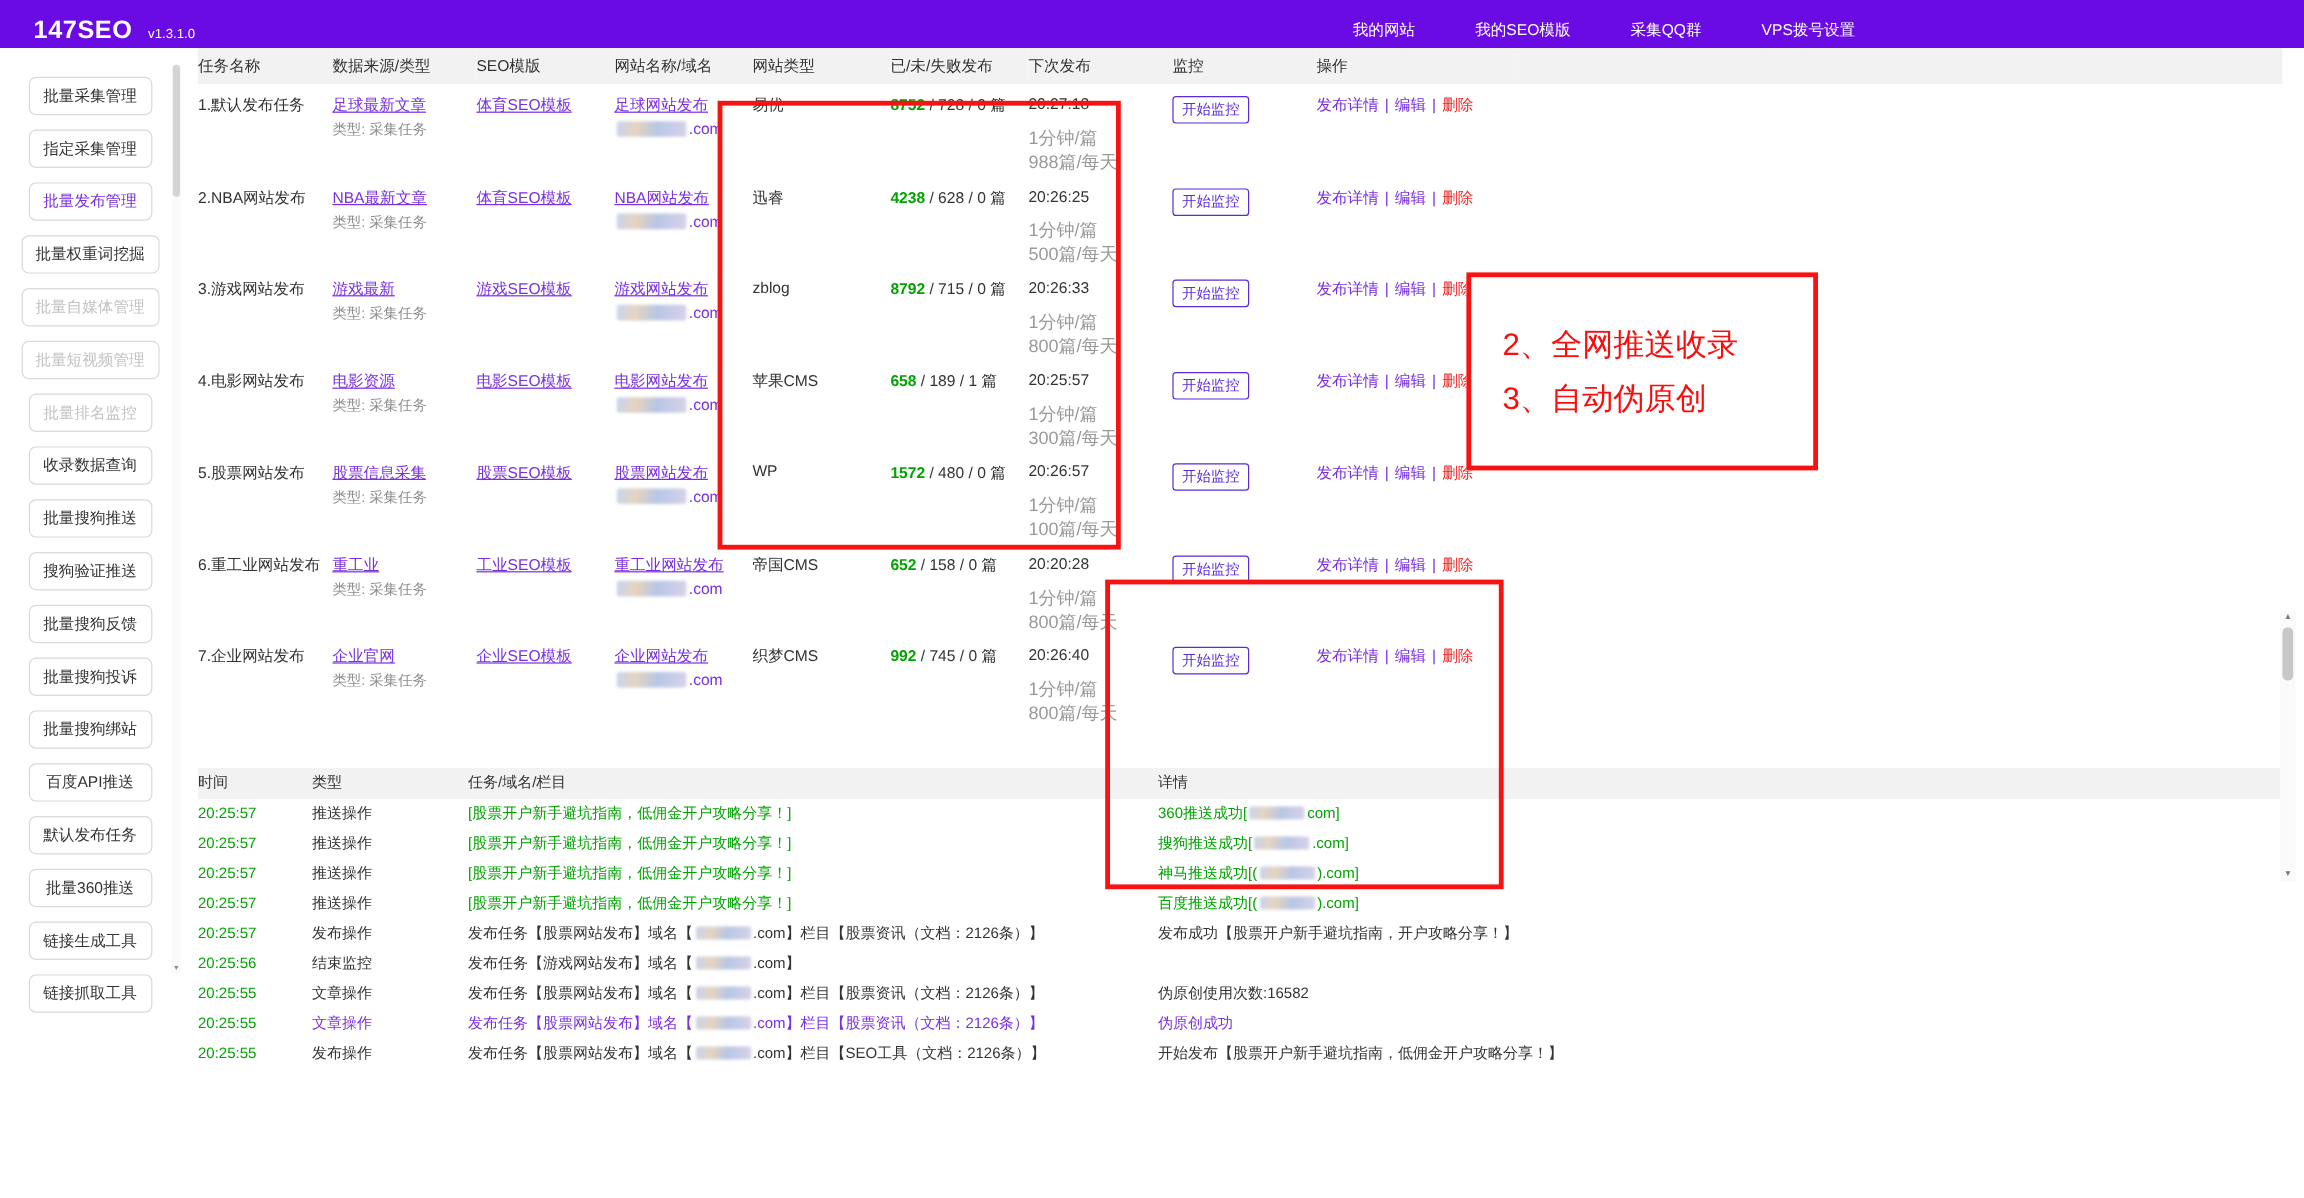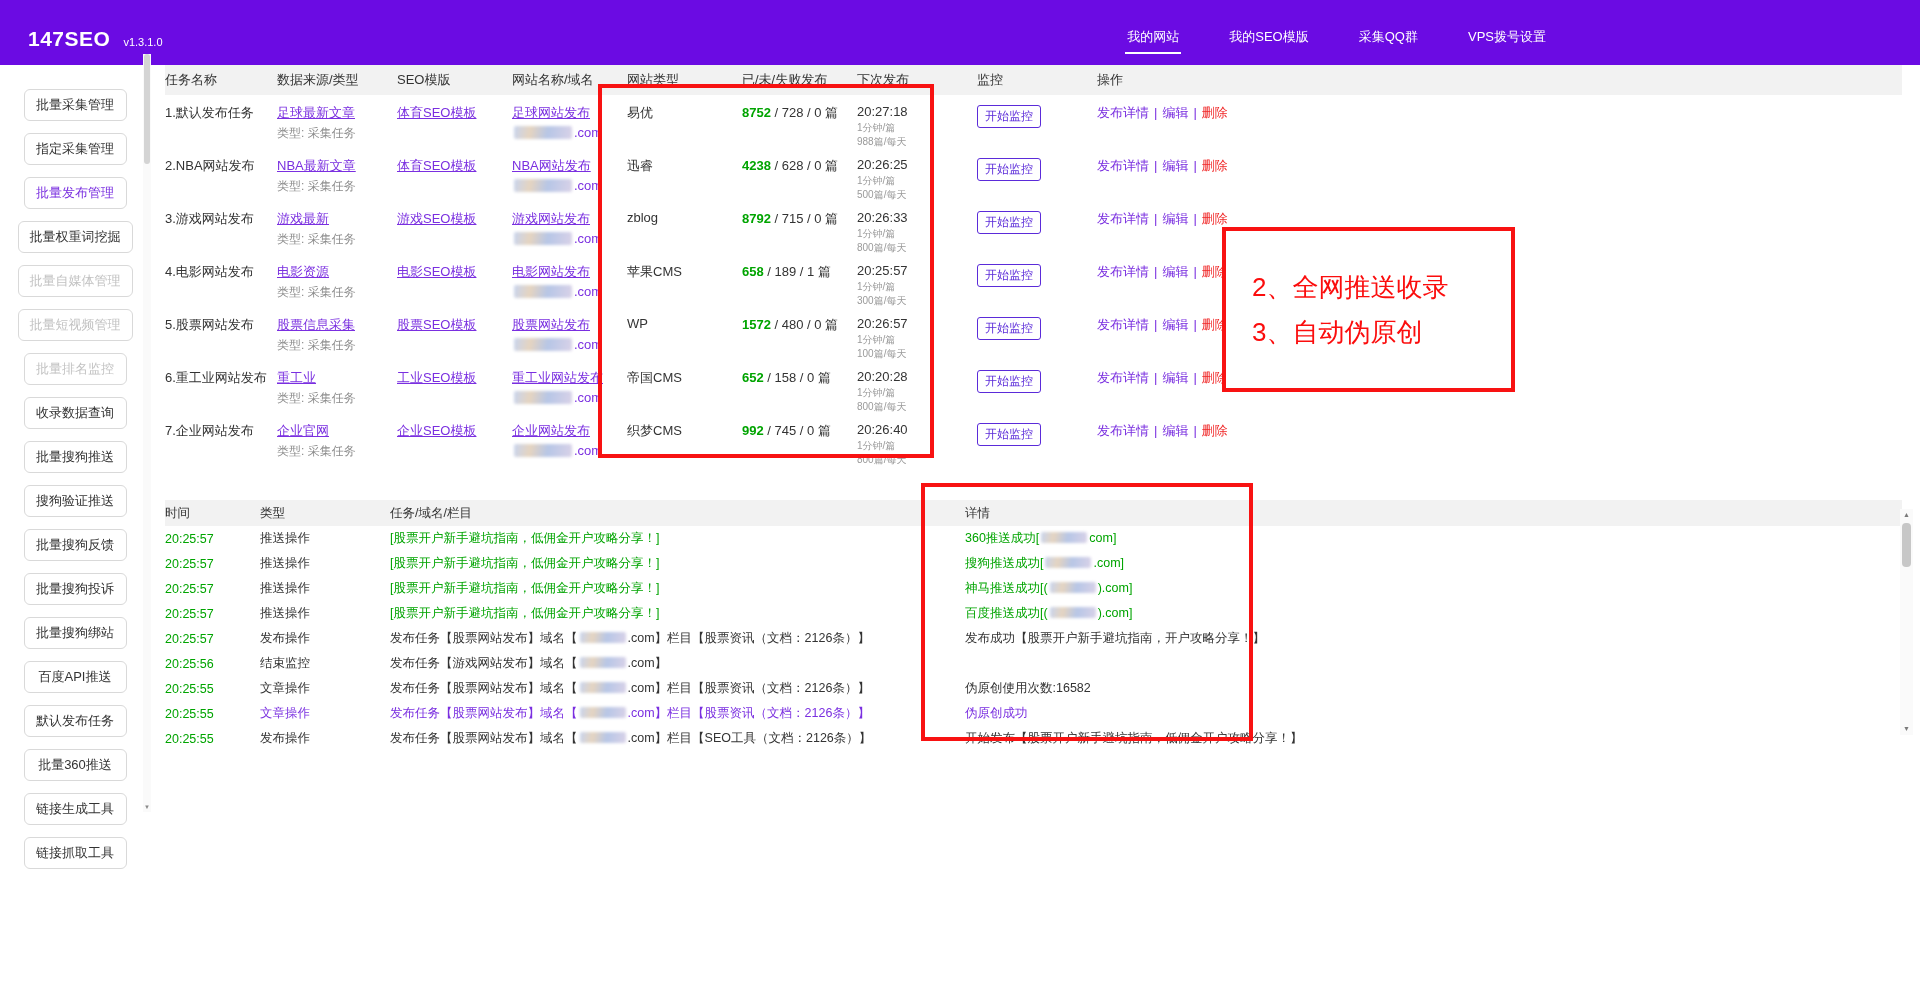--- a/index.html
+++ b/index.html
@@ -2,21 +2,21 @@
 <html><head>
 <meta charset="utf-8">
 <style>
   * { margin:0; padding:0; box-sizing:border-box; }
   html,body { width:1920px; height:998px; }
   body {
     font-family:"Liberation Sans","DejaVu Sans",sans-serif;
     background:#ffffff; color:#333; position:relative; overflow:hidden;
   }
   
-  .topbar { height:65px; background:#6b0be3; display:flex; align-items:center; padding:12px 0 0 28px; color:#fff; }
+  .topbar { height:40px; background:#6b0be3; display:flex; align-items:center; padding:12px 0 0 28px; color:#fff; }
   .logo-wrap { display:flex; align-items:baseline; }
   .logo { font-size:21px; font-weight:bold; letter-spacing:.5px; }
   .version { font-size:11px; margin-left:13px; }
   .topnav { margin-left:auto; margin-right:372px; display:flex; gap:46px; font-size:13px; }
   .topnav a { color:#fff; text-decoration:none; padding:5px 2px 6px; cursor:pointer; }
   .topnav a.active { border-bottom:2px solid #ffffff; }
   
   .layout { display:flex; align-items:flex-start; }
   .sidebar { width:150px; min-width:150px; padding-top:12px; height:763px; position:relative; }
   .side-btn {
@@ -43,21 +43,21 @@
   .pub-table thead tr { background:#f2f2f2; height:30px; }
   .pub-table th { text-align:left; font-weight:400; color:#333; padding-right:8px; }
   .pub-table td { vertical-align:top; padding:9px 8px 0 0; }
   .pub-table tbody tr { height:46px; }
   .plink { color:#7a2fe0; text-decoration:none; cursor:pointer; }
   .u { text-decoration:underline; }
   .rlink { color:#f02626; text-decoration:none; cursor:pointer; }
   .green { color:#00a400; }
   .b { font-weight:bold; }
   .sub { color:#8c8c8c; font-size:12px; margin-top:3px; }
-  .tiny { color:#9a9a9a; font-size:10px; line-height:1.35; margin-top:2px; }
+  .tiny { color:#9a9a9a; font-size:15px; line-height:1.35; margin-top:12px; }
   .monitor-btn {
     display:inline-block; border:1px solid #5b2bd9; color:#5b2bd9; background:#fff;
     font-size:12px; padding:2px 7px; border-radius:3px; cursor:pointer; font-family:inherit; margin-top:1px;
   }
   .sep { color:#7a2fe0; margin:0 5px; }
   .domain-line { margin-top:3px; }
   .redact {
     display:inline-block; width:58px; height:13px; border-radius:2px; vertical-align:-2px;
     background:linear-gradient(100deg,#c8d4ee 0%,#e5d4c0 28%,#b7c6e6 58%,#d9d2e8 100%);
     filter:blur(1.5px); margin:0 2px;

